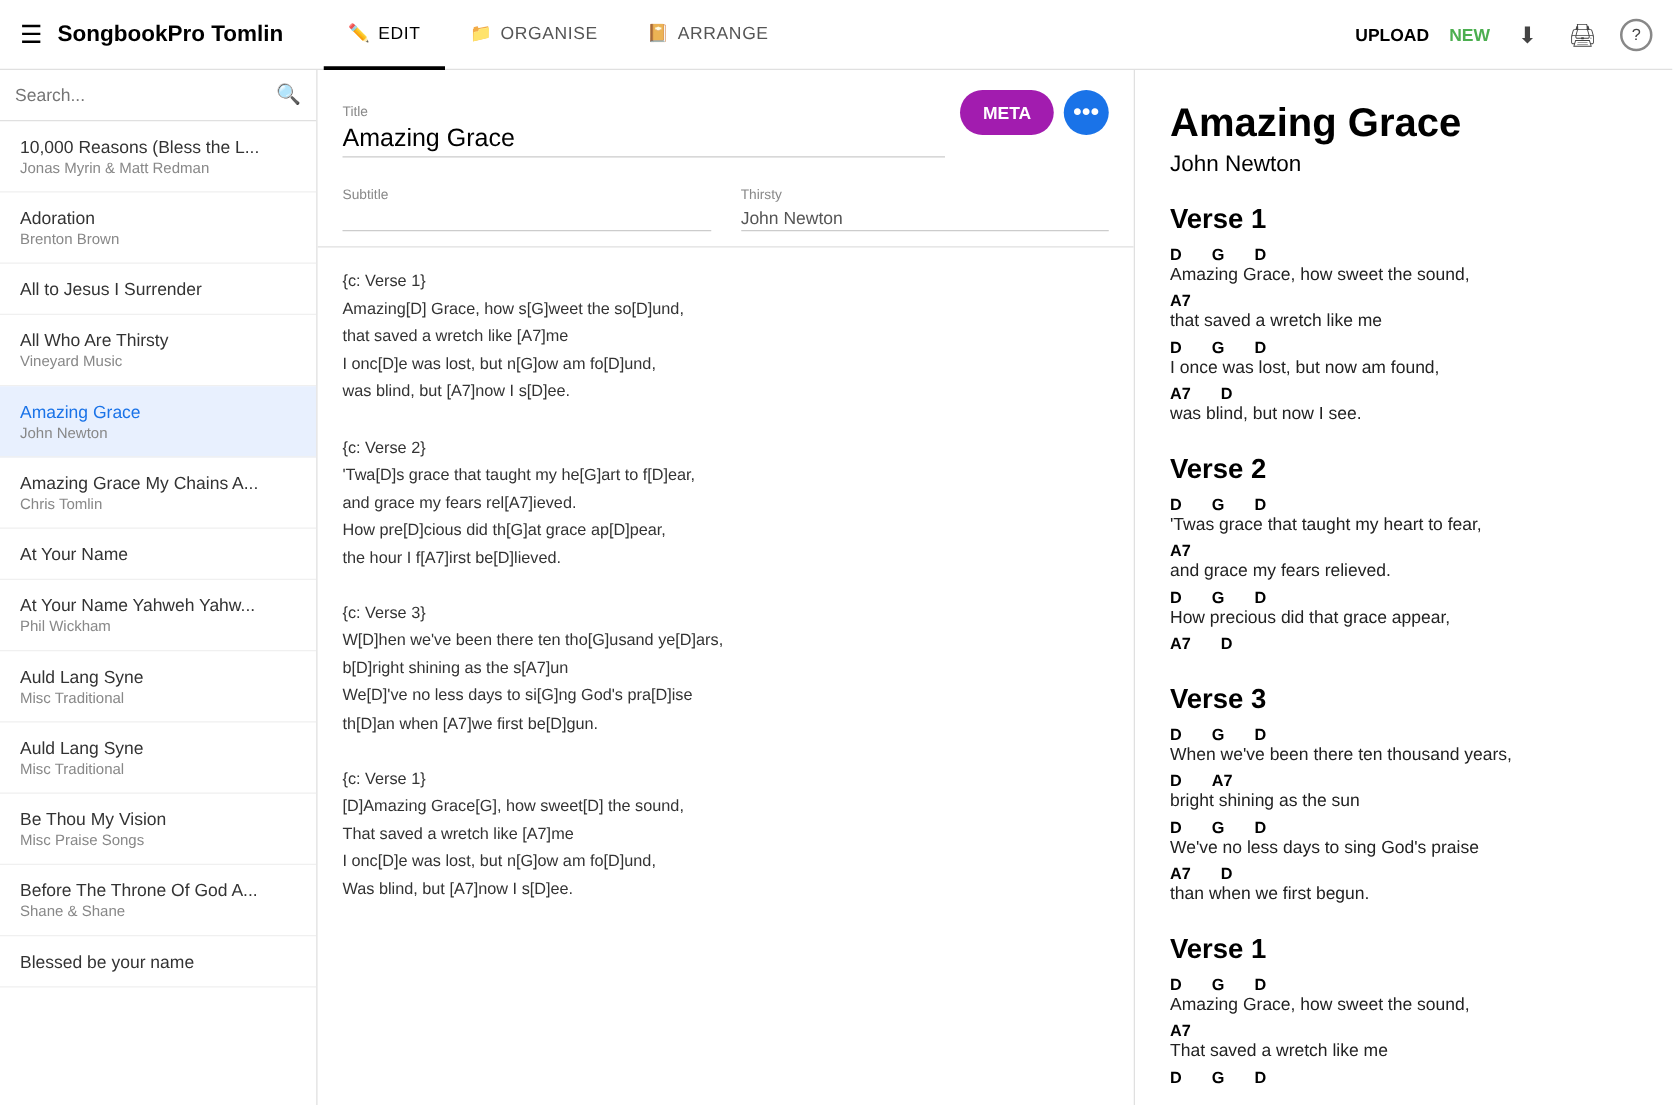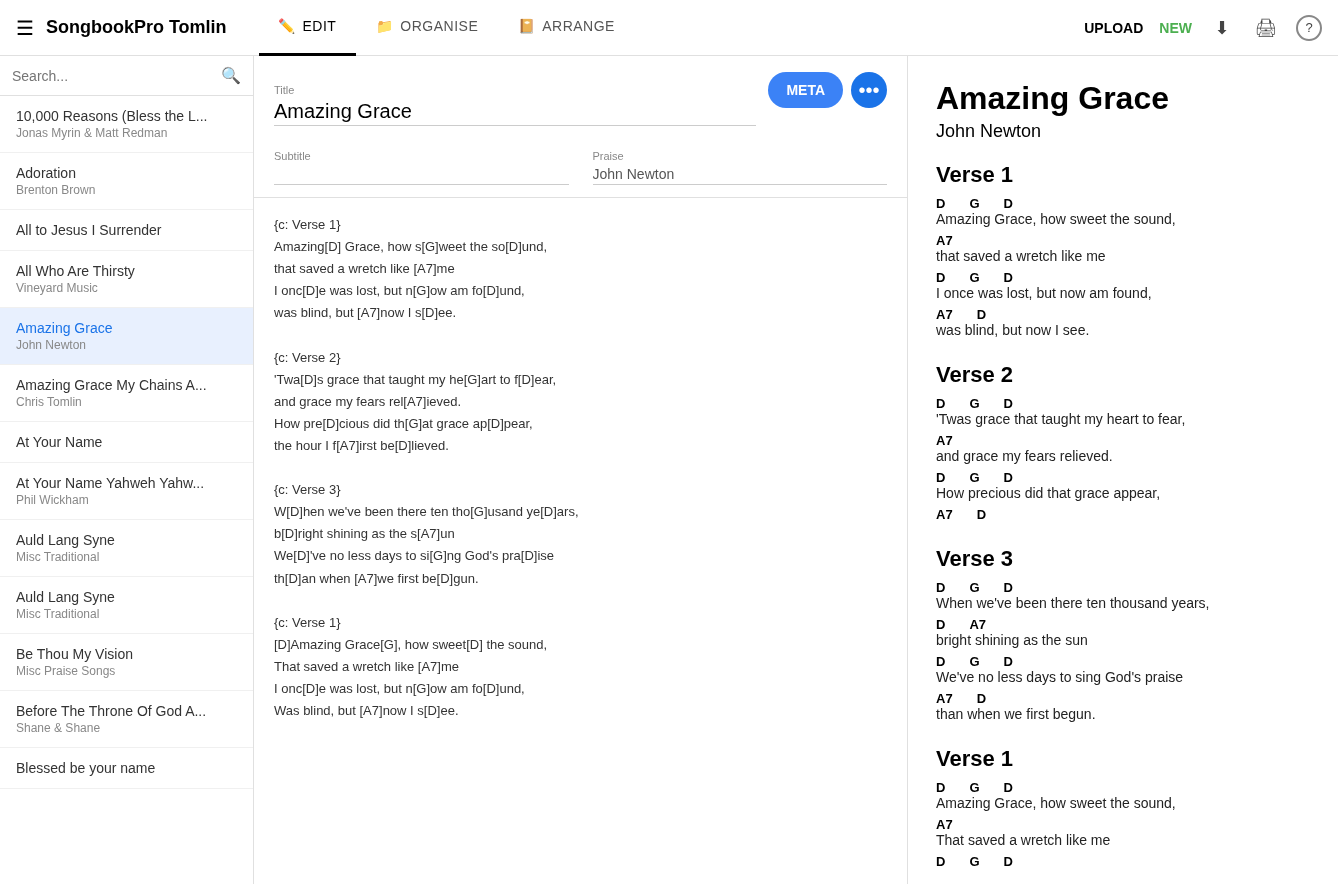--- a/index.html
+++ b/index.html
@@ -49,21 +49,21 @@
     .editor-header { padding: 16px 20px 12px; border-bottom: 1px solid #e0e0e0; }
     .editor-title-row { display: flex; align-items: flex-start; gap: 12px; margin-bottom: 12px; }
     .editor-title-fields { flex: 1; }
     .editor-field-label { font-size: 11px; color: #888; margin-bottom: 2px; margin-top: 12px; }
     .editor-title-input {
       font-size: 20px; font-weight: 400; border: none; outline: none;
       border-bottom: 1px solid #ccc; width: 100%; padding: 2px 0;
     }
     .editor-actions { display: flex; gap: 8px; }
     .btn-meta {
-      background: #3b82f6; color: #fff; border: none; border-radius: 20px;
+      background: #a21caf; color: #fff; border: none; border-radius: 20px;
       padding: 8px 18px; font-size: 14px; font-weight: 600; cursor: pointer;
     }
     .btn-more {
       background: #1a73e8; color: #fff; border: none; border-radius: 50%;
       width: 36px; height: 36px; font-size: 20px; cursor: pointer;
       display: flex; align-items: center; justify-content: center;
     }
     .editor-subtitle-row { display: flex; gap: 24px; }
     .editor-subtitle-field { flex: 1; }
     .editor-subtitle-input {
@@ -199,21 +199,21 @@
           <button class="btn-meta">META</button>
           <button class="btn-more">•••</button>
         </div>
       </div>
       <div class="editor-subtitle-row">
         <div class="editor-subtitle-field">
           <div class="editor-field-label">Subtitle</div>
           <input class="editor-subtitle-input" type="text" id="subtitle-input" style="">
         </div>
         <div class="editor-subtitle-field">
-          <div class="editor-field-label">Praise</div>
+          <div class="editor-field-label">Thirsty</div>
           <input class="editor-subtitle-input" type="text" id="artist-input" value="John Newton" style="">
         </div>
       </div>
     </div>
     <div class="editor-body" id="editor-body">{c: Verse 1}
 Amazing[D] Grace, how s[G]weet the so[D]und,
 that saved a wretch like [A7]me
 I onc[D]e was lost, but n[G]ow am fo[D]und,
 was blind, but [A7]now I s[D]ee.
 

